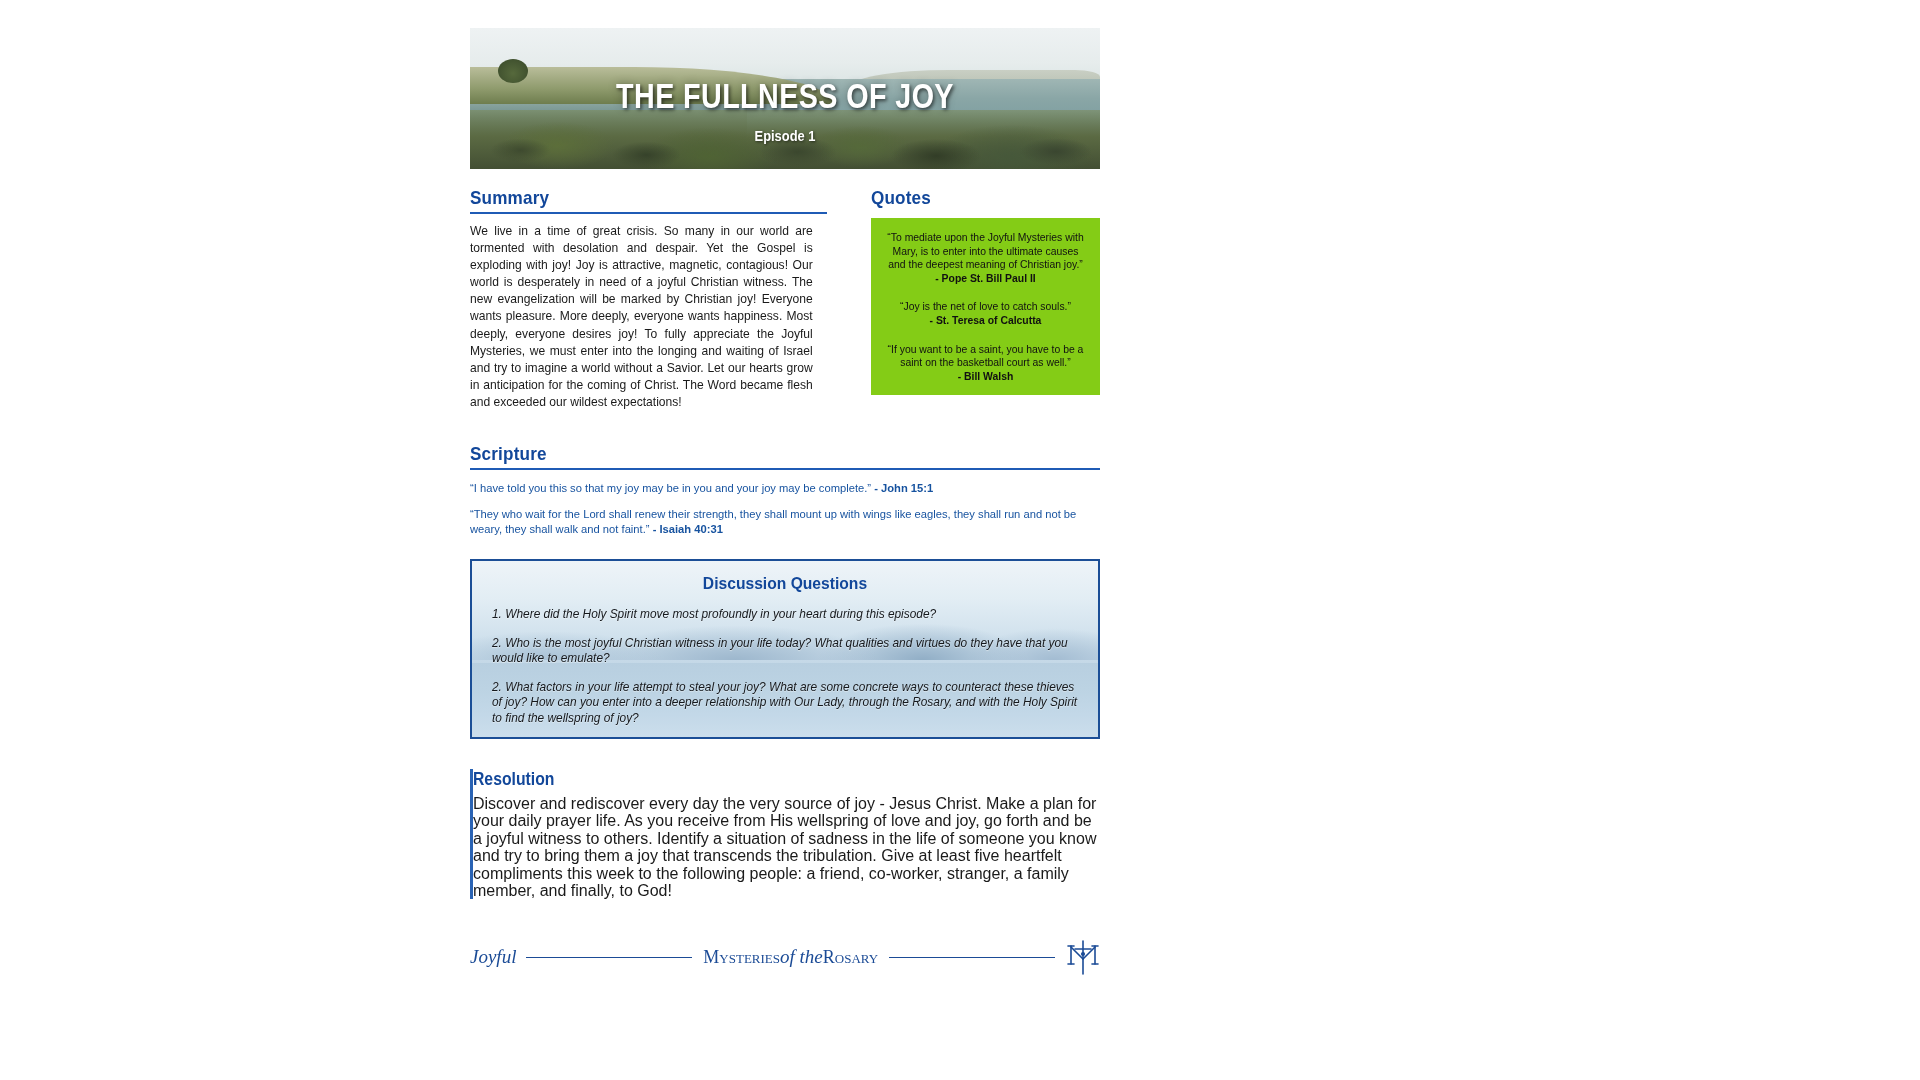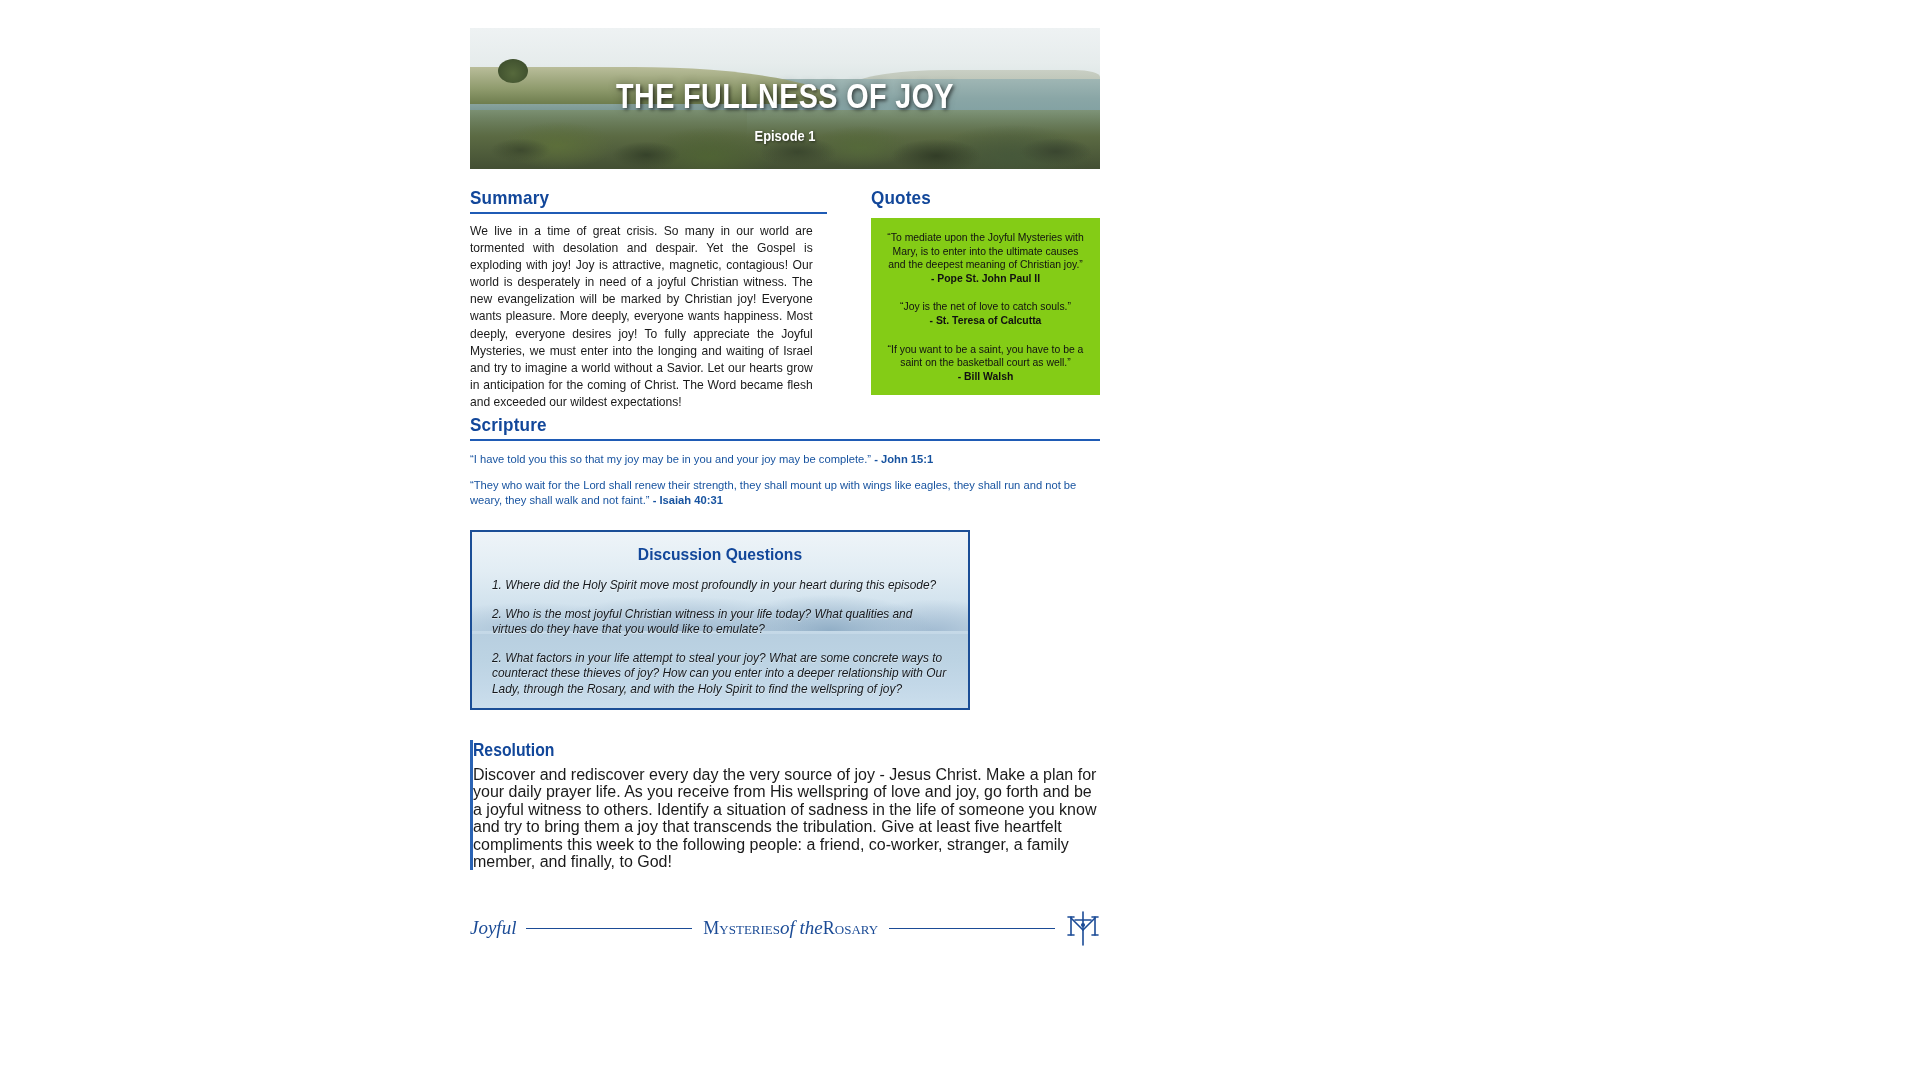--- a/index.html
+++ b/index.html
@@ -159,36 +159,36 @@
     text-align: center;
     color: #111111;
     font-family: "Liberation Sans Narrow", "Liberation Sans", sans-serif;
     font-size: 10.4px;
     line-height: 13.6px;
   }
   .quote + .quote { margin-top: 15px; }
   .quote-attr { font-weight: bold; display: block; }
 
   
-  .scripture { margin-top: 3px; }
+  .scripture { margin-top: 32px; }
   .verse {
     color: #16529f;
     font-family: "Liberation Sans Narrow", "Liberation Sans", sans-serif;
     font-size: 11.2px;
     line-height: 15px;
     margin-top: 11px;
   }
   .verse:first-of-type { margin-top: 9px; }
   .verse b { font-weight: bold; }
 
   
   .dq-box {
     position: relative;
     margin-top: 22px;
-    width: 500px;
+    width: 630px;
     height: 180px;
     box-sizing: border-box;
     border: 2px solid #1b4e96;
     overflow: hidden;
     background: linear-gradient(180deg, #eef4f8 0%, #e2edf4 22%, #d3e3ee 40%, #c4d8e7 58%, #b9d0e2 76%, #bfd4e4 100%);
   }
   .dq-hills {
     position: absolute;
     left: 0; right: 0; top: 26%;
     height: 30%;
@@ -312,21 +312,21 @@
         <div class="sec-heading">Summary</div>
         <div class="rule"></div>
         <div class="summary-body">We live in a time of great crisis. So many in our world are tormented with desolation and despair. Yet the Gospel is exploding with joy! Joy is attractive, magnetic, contagious! Our world is desperately in need of a joyful Christian witness.  The new evangelization will be marked by Christian joy! Everyone wants pleasure. More deeply, everyone wants happiness. Most deeply, everyone desires joy! To fully appreciate the Joyful Mysteries, we must enter into the longing and waiting of Israel and try to imagine a world without a Savior.  Let our hearts grow in anticipation for the coming of Christ. The Word became flesh and exceeded our wildest expectations!</div>
       </div>
 
       <div class="col-quotes">
         <div class="sec-heading">Quotes</div>
         <div class="quotes-box">
           <div class="quote">
             <span>“To mediate upon the Joyful Mysteries with Mary, is to enter into the ultimate causes and the deepest meaning of Christian joy.”</span>
-            <span class="quote-attr">- Pope St. John Paul II</span>
+            <span class="quote-attr">- Pope St. Bill Paul II</span>
           </div>
           <div class="quote">
             <span>“Joy is the net of love to catch souls.”</span>
             <span class="quote-attr">- St. Teresa of Calcutta</span>
           </div>
           <div class="quote">
             <span>“If you want to be a saint, you have to be a saint on the basketball court as well.”</span>
             <span class="quote-attr">- Bill Walsh</span>
           </div>
         </div>

